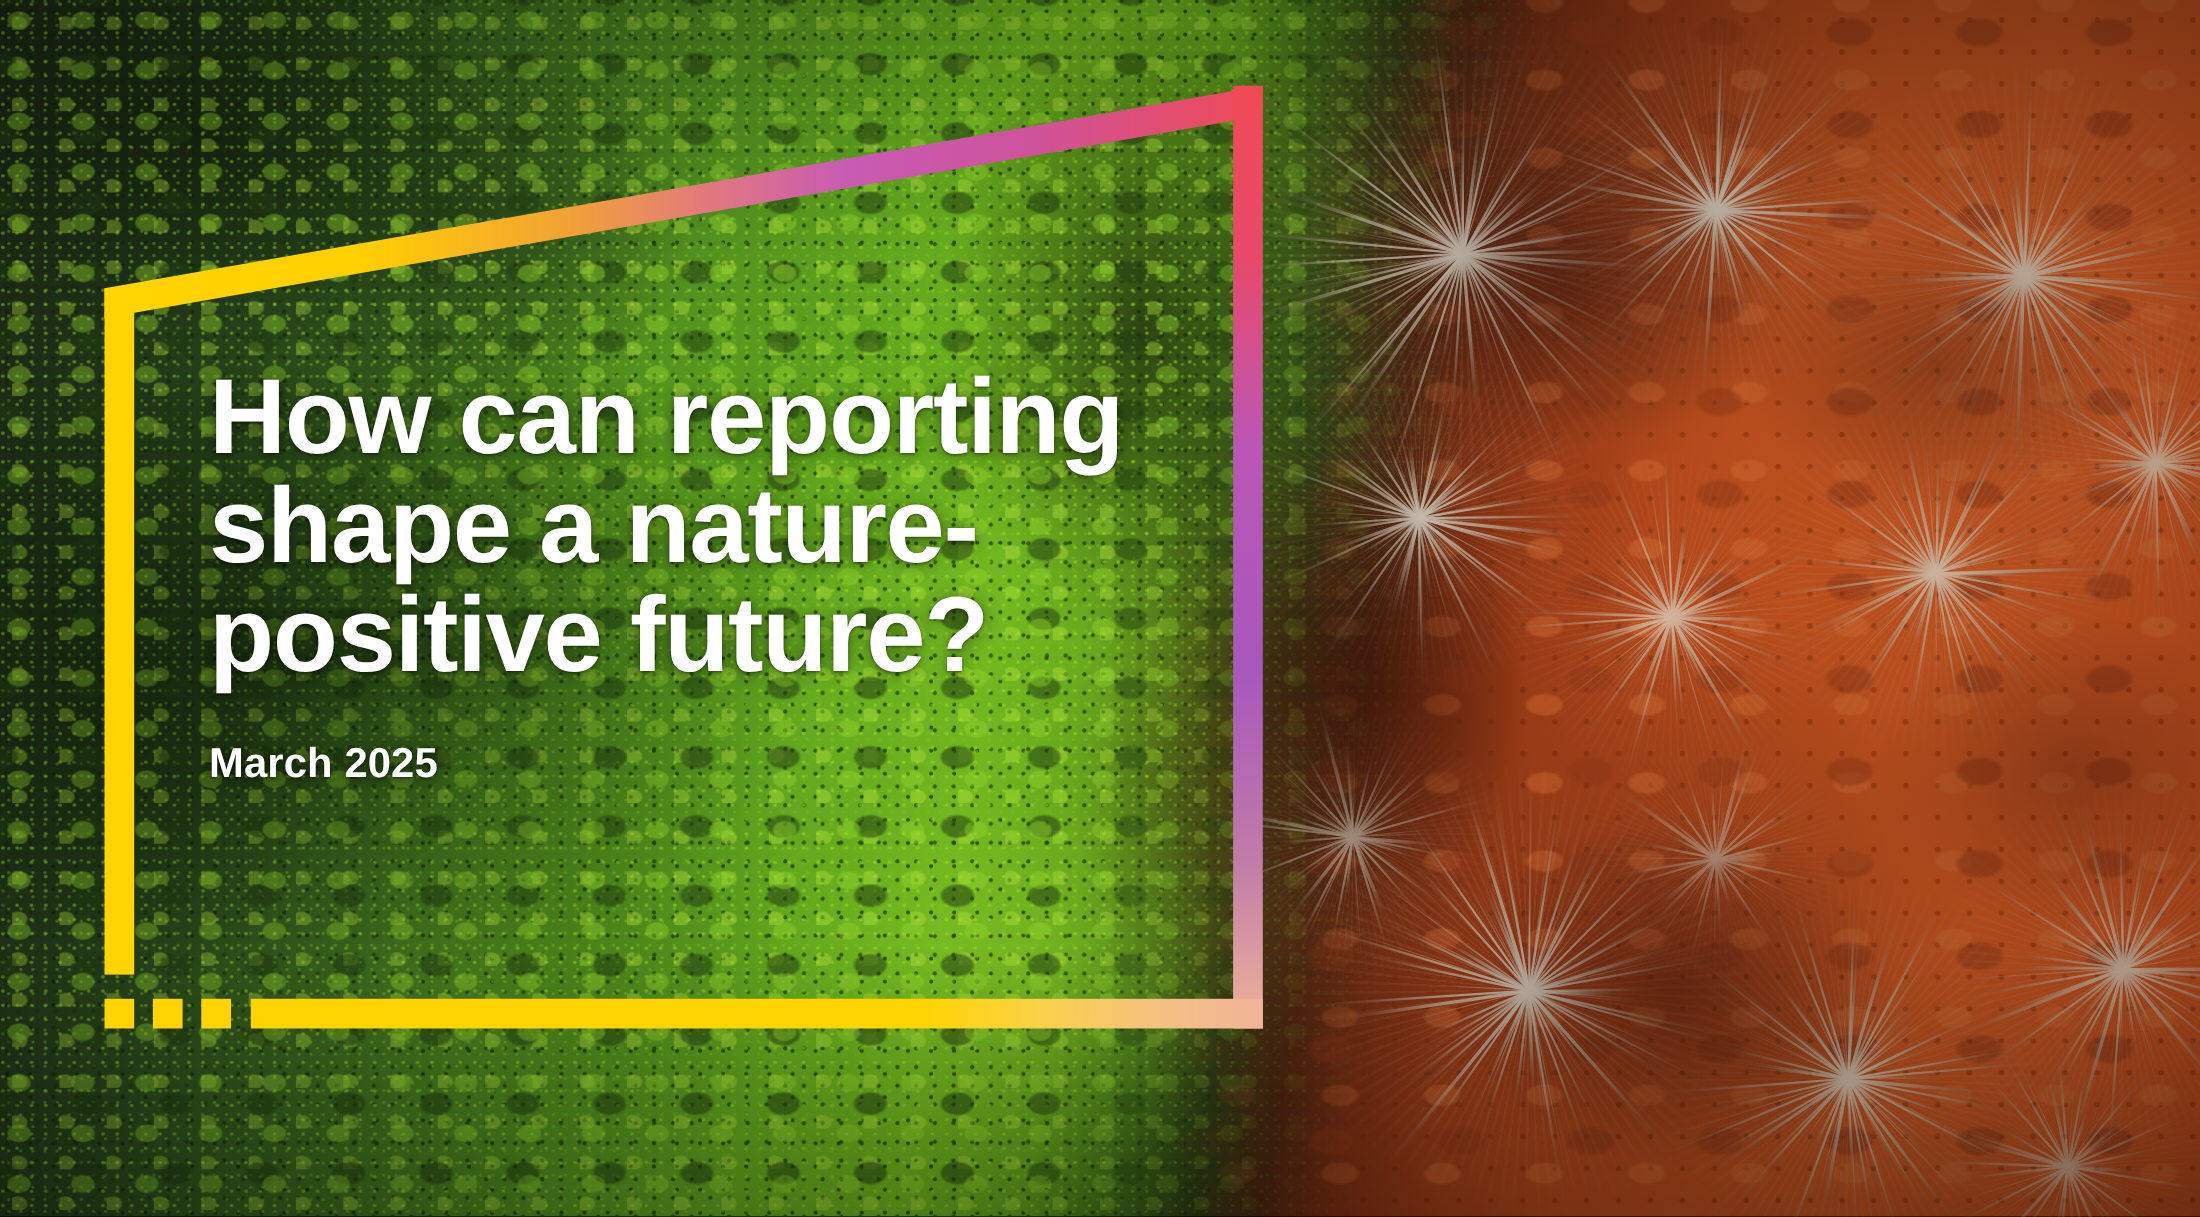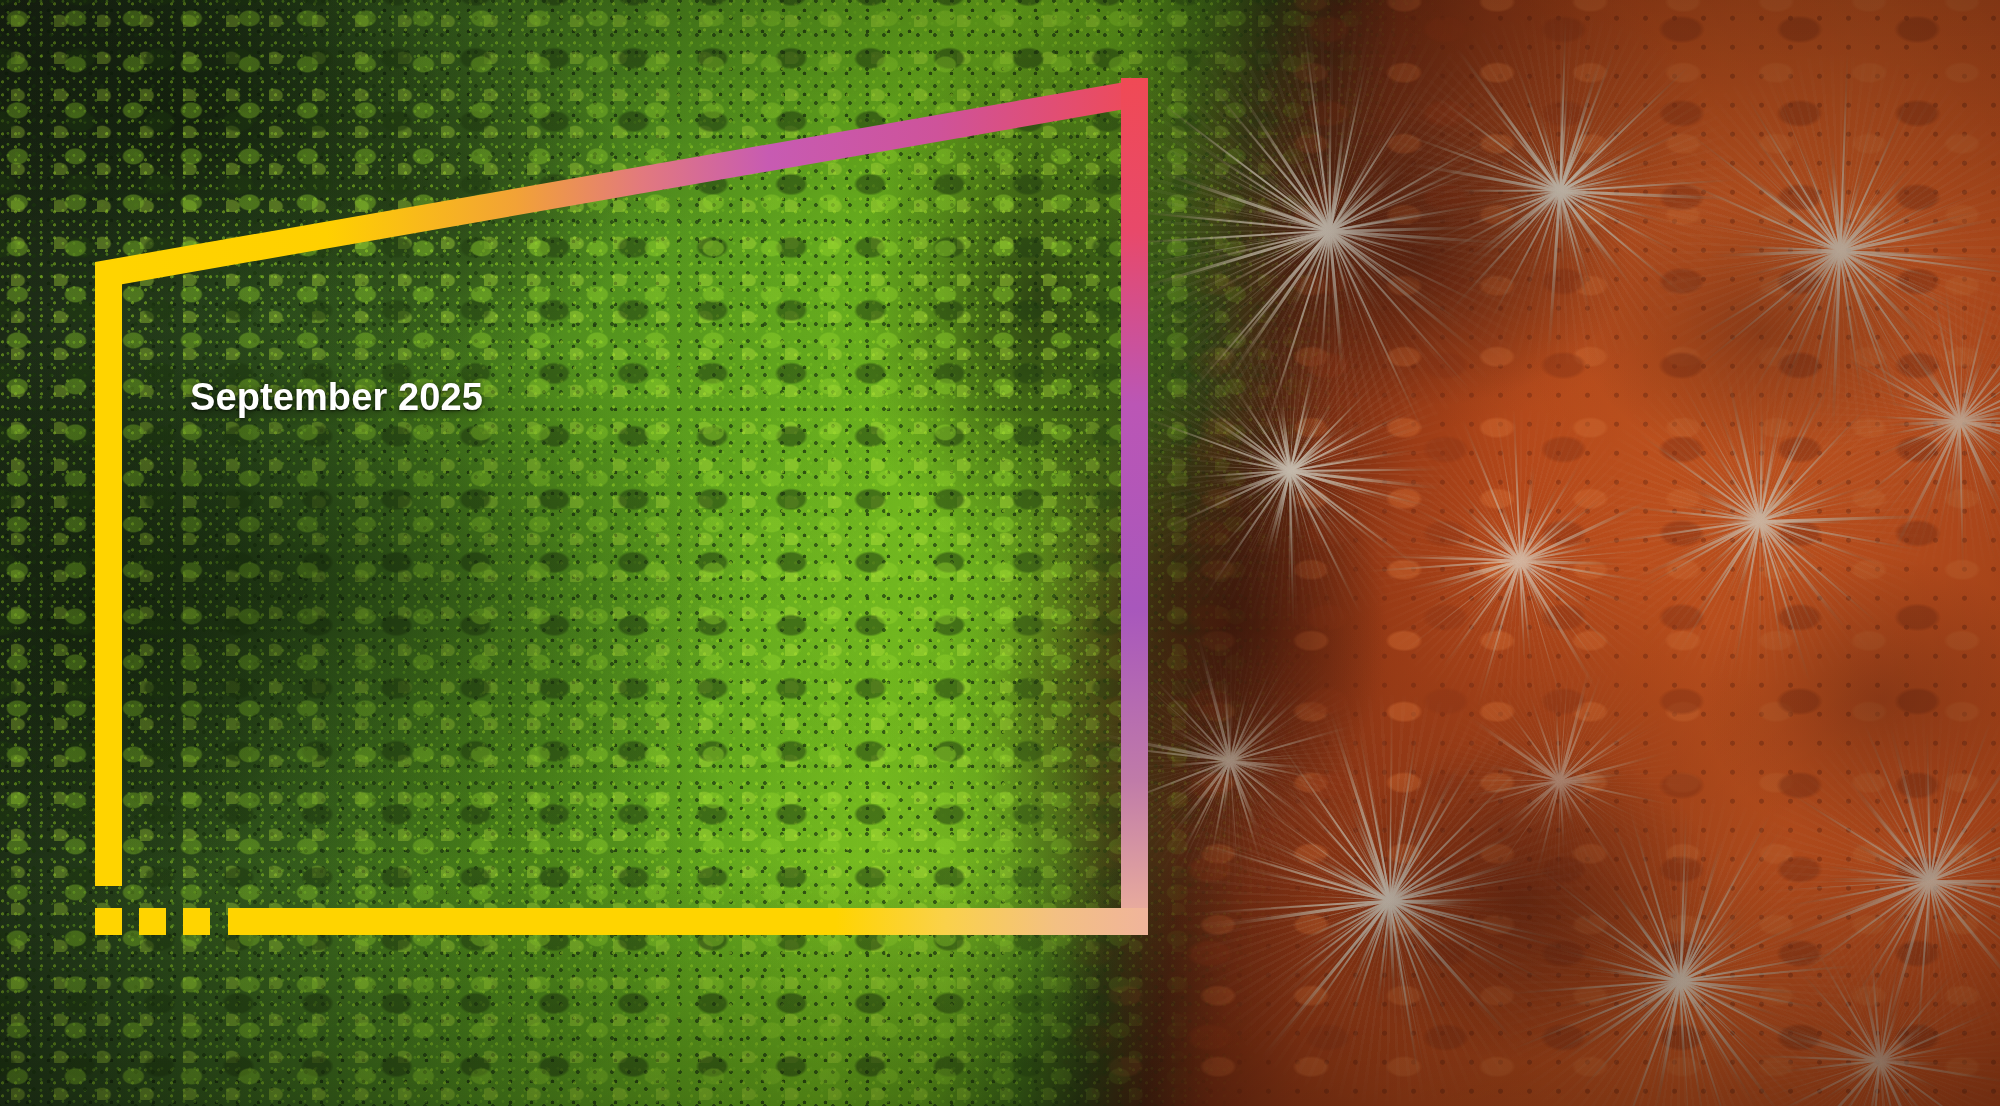--- a/index.html
+++ b/index.html
@@ -1258,16 +1258,19 @@
 
       <rect x="95" y="262" width="27" height="624" fill="url(#gLeft)"></rect>
 
       <rect x="95" y="908" width="27" height="27" fill="#FFD400"></rect>
       <rect x="139" y="908" width="27" height="27" fill="#FFD400"></rect>
       <rect x="183" y="908" width="27" height="27" fill="#FFD400"></rect>
     </svg>
   </div>
 
   <div class="copy">
-    <div class="date">September 2025</div>
+    <h1 class="title">How can reporting
+shape a nature-
+positive future?</h1>
+    <div class="date">March 2025</div>
   </div>
 
 </div>
 
 </body></html>

